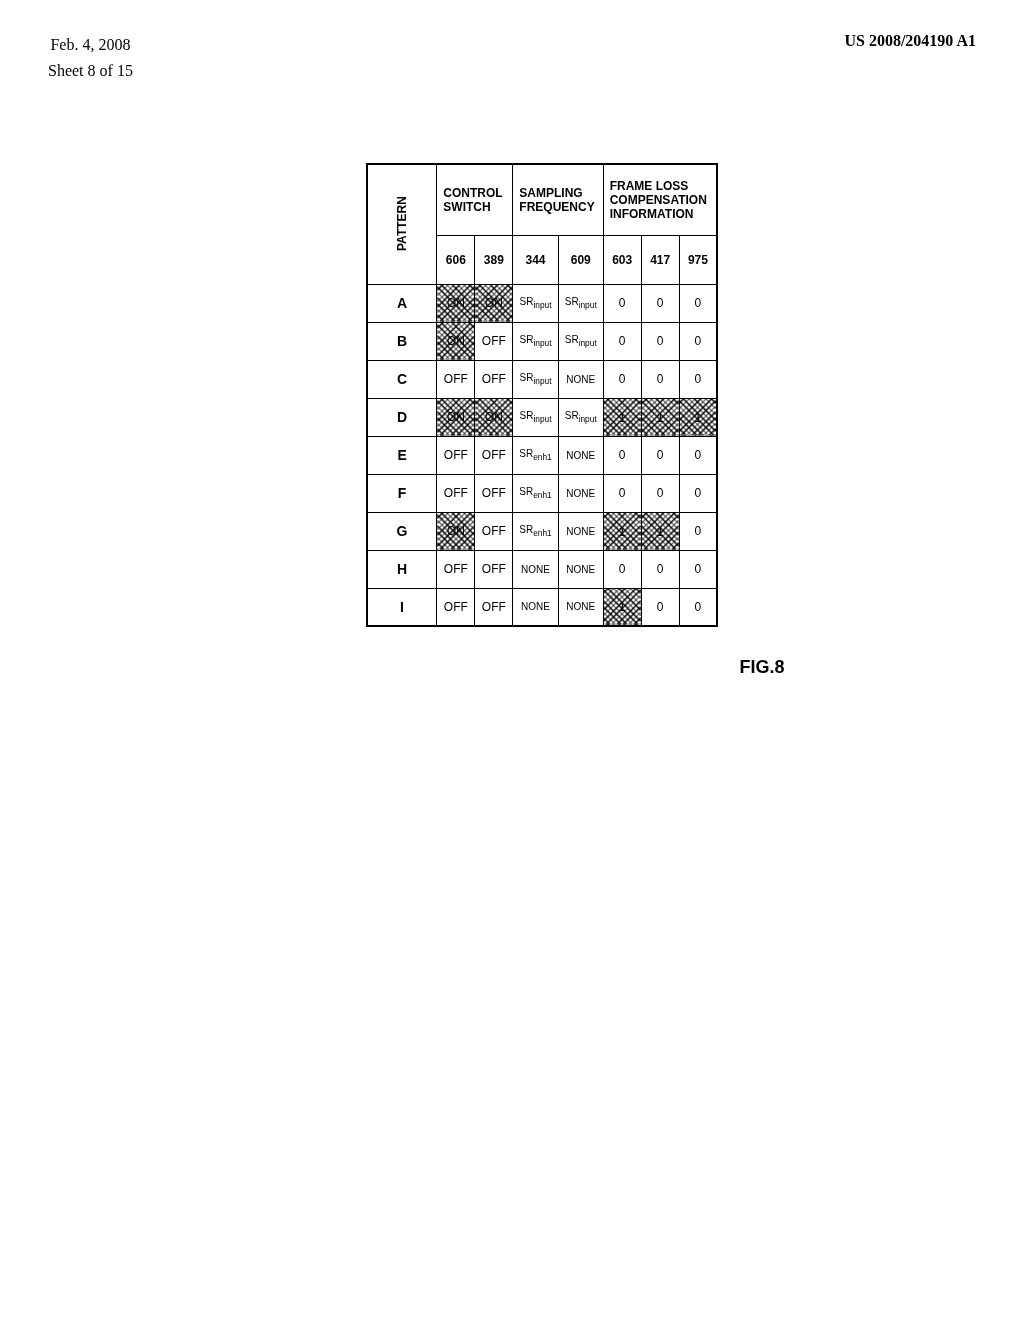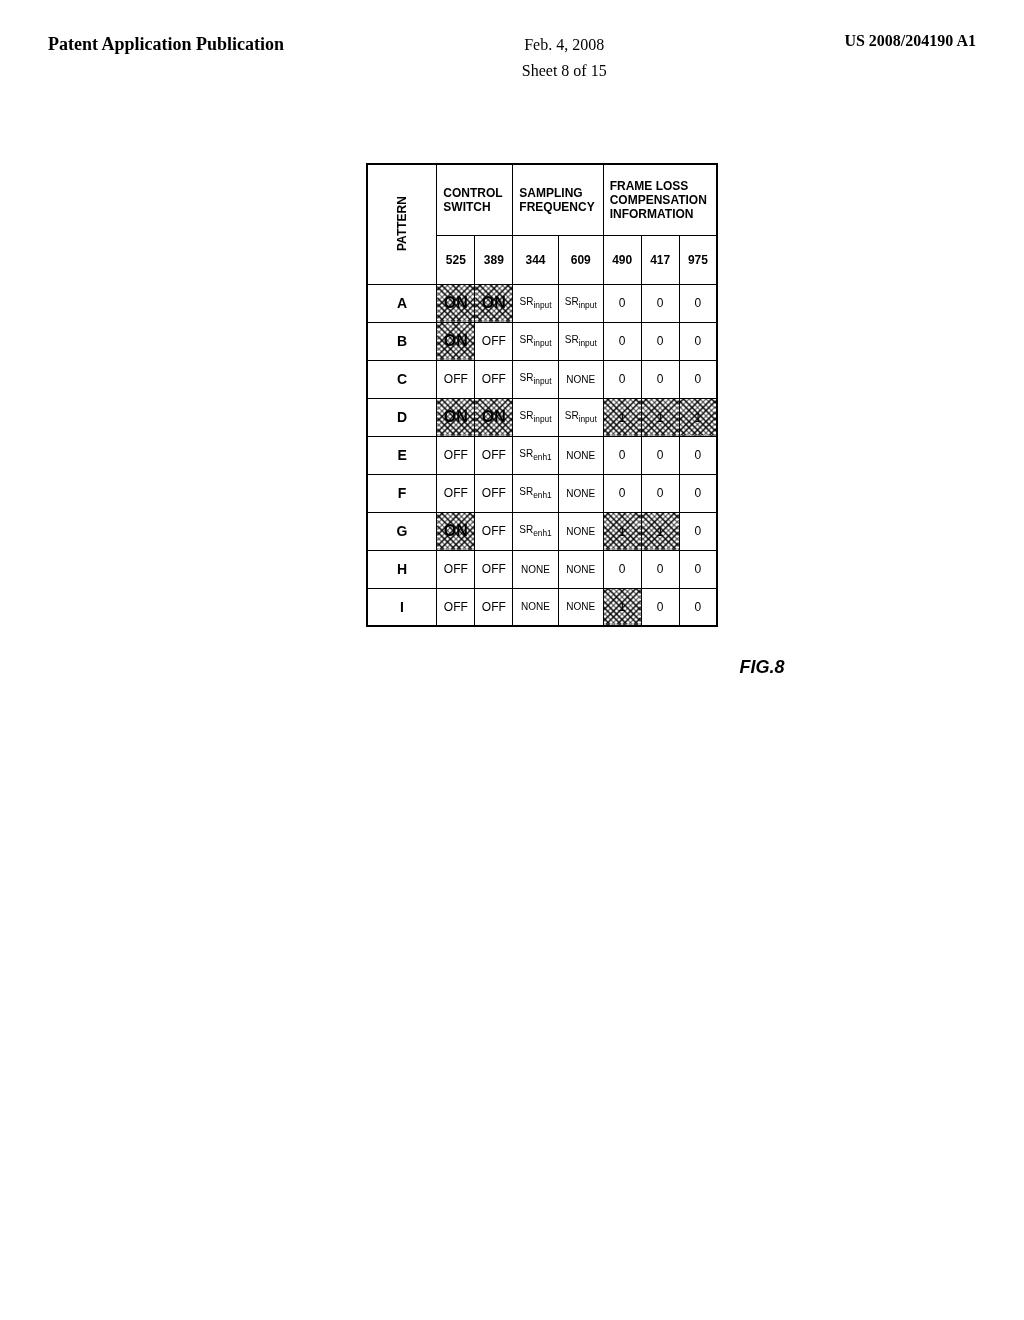--- a/index.html
+++ b/index.html
@@ -98,22 +98,22 @@
         transparent 1px,
         transparent 4px
       ), repeating-linear-gradient(
         -45deg,
         #000 0px,
         #000 1px,
         transparent 1px,
         transparent 4px
       );
       background-color: #fff;
-      font-weight: bold;
-      font-size: 16px;
+      font-weight: normal;
+      font-size: 12px;
       margin-top: 38px;
     }
 
     .hatch-cell-num {
       background-image: repeating-linear-gradient(
         45deg,
         #000 0px,
         #000 1px,
         transparent 1px,
         transparent 4px
@@ -133,21 +133,20 @@
       font-size: 11px;
       text-align: left;
     }
 
     .fig-label {
       font-size: 18px;
       font-weight: bold;
       margin-top: 30px;
       margin-left: 500px;
       font-family: Arial, Helvetica, sans-serif;
-      font-style: italic;
     }
 
     .colspan-header {
       font-weight: bold;
       font-size: 12px;
       height: 50px;
     }
 
     .group-row-header {
       height: 120px;
@@ -156,21 +155,20 @@
       font-weight: bold;
       font-size: 12px;
       text-align: center;
       vertical-align: middle;
     }
   </style>
 </head>
 <body>
 
 <div class="header">
-  <div class="header-left">Patent Application Publication</div>
   <div class="header-center">
     <span>Feb. 4, 2008</span><br>
     <span>Sheet 8 of 15</span>
   </div>
   <div class="header-right">US 2008/204190 A1</div>
 </div>
 
 <div class="main-content">
   <div class="table-container">
     <table>
@@ -179,25 +177,25 @@
 
           <td rowspan="2" class="pattern-header group-row-header">PATTERN</td>
 
           <td colspan="2" class="colspan-header group-header">CONTROL<br>SWITCH</td>
 
           <td colspan="2" class="colspan-header group-header">SAMPLING<br>FREQUENCY</td>
 
           <td colspan="3" class="colspan-header group-header">FRAME LOSS<br>COMPENSATION<br>INFORMATION</td>
         </tr>
         <tr>
-          <td class="sub-header">525</td>
+          <td class="sub-header">606</td>
           <td class="sub-header">389</td>
           <td class="sub-header">344</td>
           <td class="sub-header">609</td>
-          <td class="sub-header">490</td>
+          <td class="sub-header">603</td>
           <td class="sub-header">417</td>
           <td class="sub-header">975</td>
         </tr>
       </thead>
       <tbody id="table-body">
 
       <tr>
             <td class="pattern-col">A</td>
             <td class="data-cell hatch-cell">ON</td>
             <td class="data-cell hatch-cell">ON</td>

